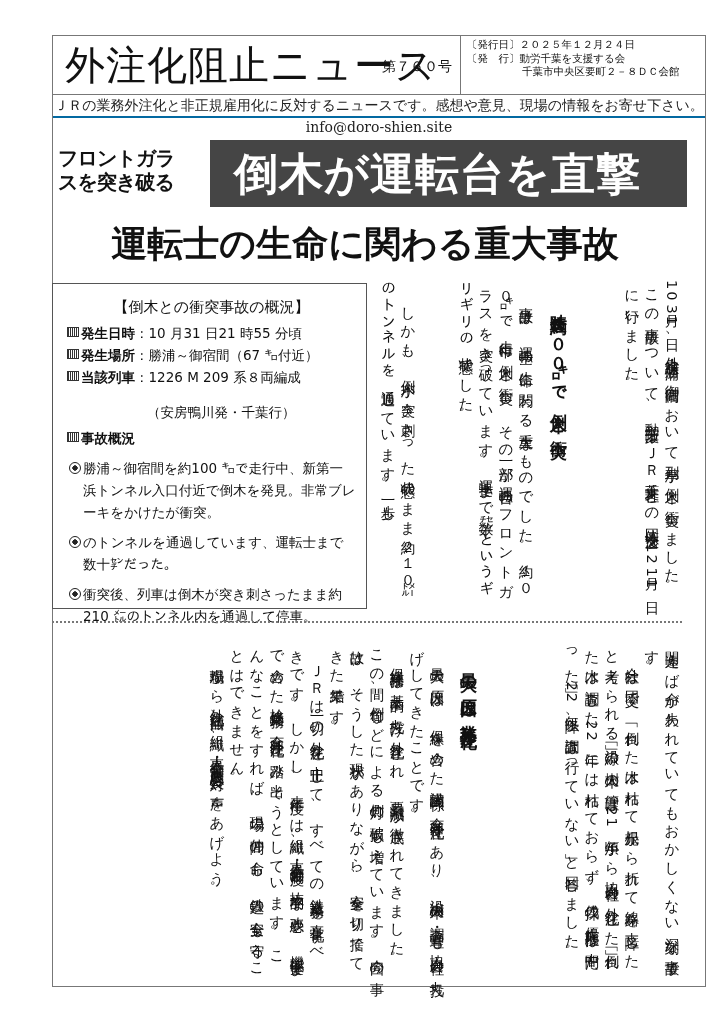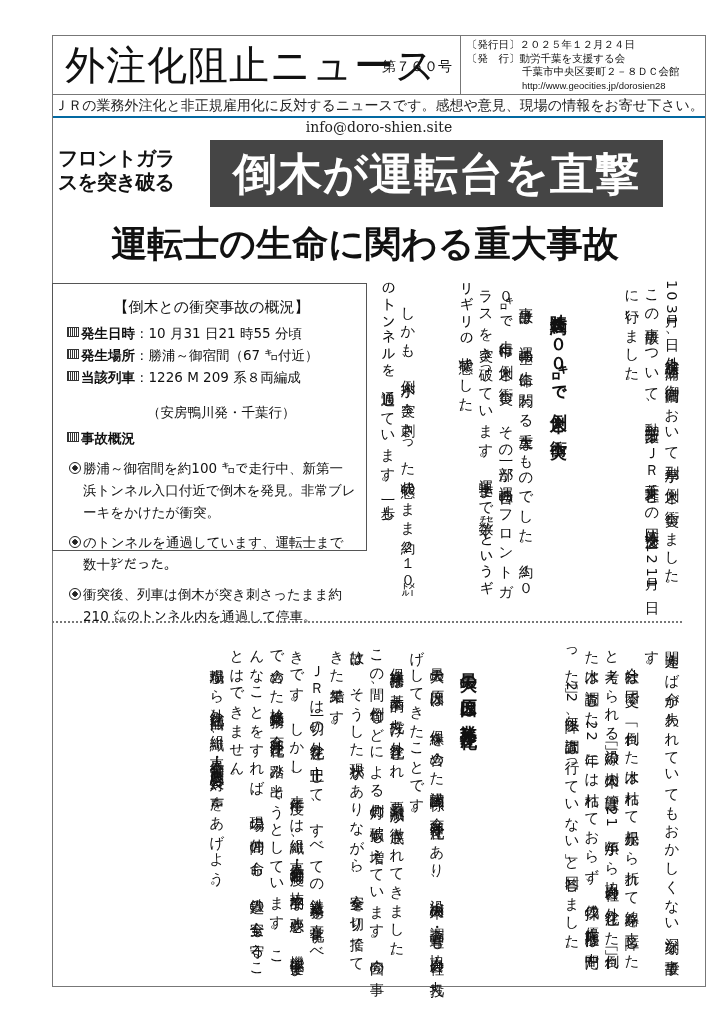--- a/index.html
+++ b/index.html
@@ -18,24 +18,24 @@
   .mast-info .row { white-space:nowrap; }
   .mast-info .indent { padding-left:55px; }
   .mast-info .url { padding-left:55px; font-size:9.5px; }
   .tagline { position:absolute; left:0; top:58px; width:652px; height:22px;
              border-bottom:2px solid #0369a1; font-family:"DejaVu Serif", serif;
              font-size:14px; line-height:22px; text-align:center; color:#222; }
   .kicker { position:absolute; left:58px; top:146px; font-size:20px; line-height:24px;
             font-weight:bold; font-family:"DejaVu Sans", sans-serif; letter-spacing:-1px; }
   .banner { position:absolute; left:210px; top:140px; width:453px; height:67px;
             background:#454545; color:#fff; font-size:44px; font-weight:bold;
-            line-height:67px; text-align:center; letter-spacing:1px; }
+            line-height:67px; text-align:left; letter-spacing:1px;padding-left:24px; }
   .subhead { position:absolute; left:60px; top:218px; width:610px; text-align:center;
              font-family:"DejaVu Serif", serif; font-size:36px; line-height:50px; font-weight:bold; }
-  .box { position:absolute; left:52px; top:283px; width:315px; height:268px;
+  .box { position:absolute; left:52px; top:283px; width:315px; height:326px;
          border:1px solid #555; box-sizing:border-box; padding:12px 10px 0 14px;
          font-size:13.5px; line-height:22px; }
   .box-title { text-align:center; font-size:15px; margin-bottom:4px; }
   .box-row { white-space:nowrap; }
   .box-row .k { font-weight:bold; }
   .sq { display:inline-block; width:10px; height:8px; margin-right:2px;
         background:repeating-linear-gradient(90deg,#333 0 1px,#fff 1px 2px); border:1px solid #333; vertical-align:1px; }
   .cont { padding-left:80px;margin-top:13px; }
   .bullet { padding-left:16px; text-indent:-14px; margin-top:8px; }
   .bullet .m { display:inline-block; width:12px; height:12px; border-radius:50%; border:1px solid #222;
@@ -52,21 +52,20 @@
 <body>
 
 <div class="frame">
   <div class="masthead">
     <div class="mast-title">外注化阻止ニュース</div>
     <div class="mast-issue">第７６０号</div>
     <div class="mast-info">
       <div class="row">〔発行日〕２０２５年１２月２４日</div>
       <div class="row">〔発　行〕動労千葉を支援する会</div>
       <div class="row indent">千葉市中央区要町２－８ＤＣ会館</div>
-      <div class="row url">http://www.geocities.jp/dorosien28</div>
     </div>
   </div>
   <div class="tagline">ＪＲの業務外注化と非正規雇用化に反対するニュースです。感想や意見、現場の情報をお寄せ下さい。info@doro-shien.site</div>
 </div>
 
 <div class="kicker">
   <div>フロントガラ</div>
   <div>スを突き破る</div>
 </div>
 <div class="banner">倒木が運転台を直撃</div>

